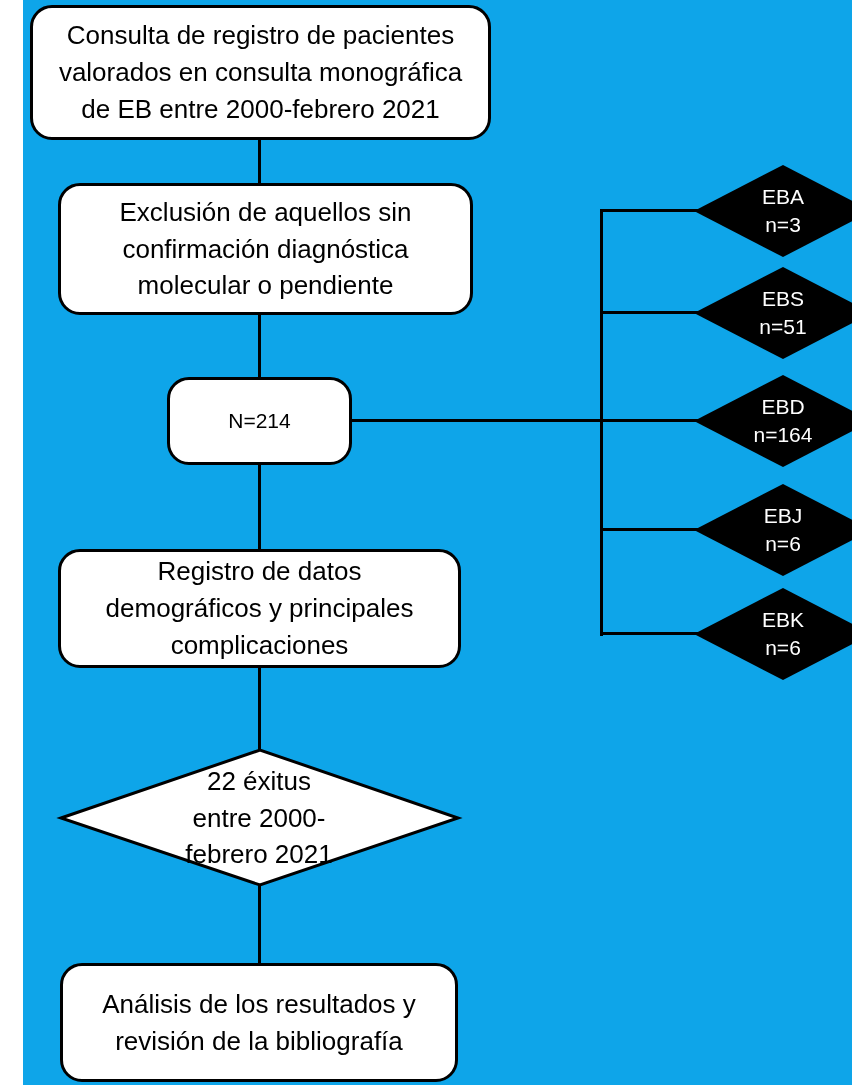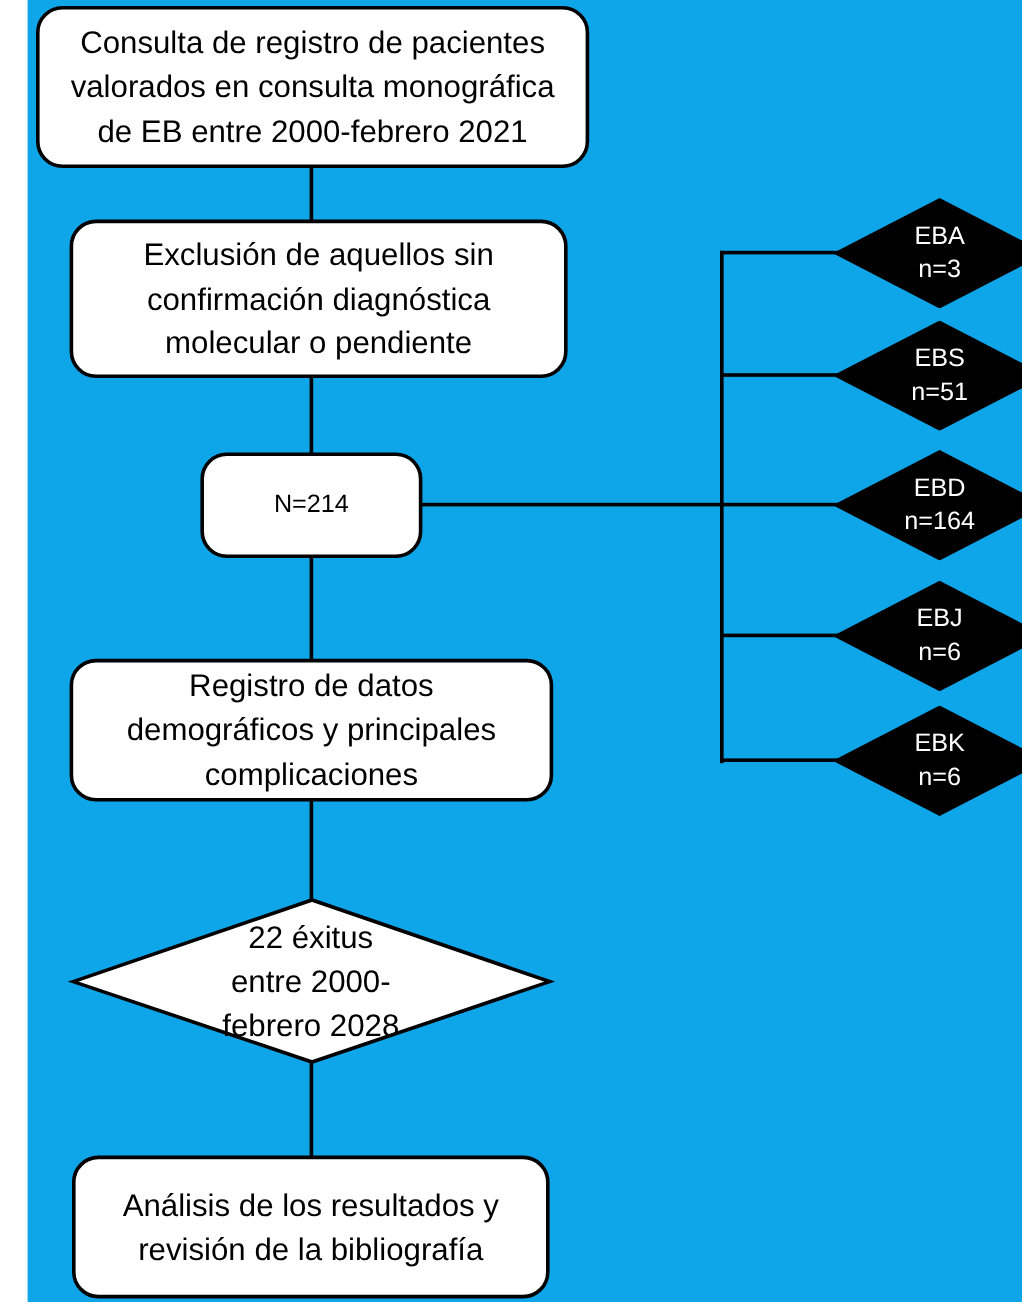--- a/index.html
+++ b/index.html
@@ -115,21 +115,21 @@
     <span class="txt">Registro de datos
 demográficos y principales
 complicaciones</span>
   </div>
 
   <svg class="big-diamond-svg" width="412" height="148" viewBox="0 0 412 148">
     <polygon points="8,74 207,6 405,74 207,141" fill="#ffffff" stroke="#000000" stroke-width="3" stroke-linejoin="miter"></polygon>
   </svg>
   <div class="big-diamond-label">22 éxitus
 entre 2000-
-febrero 2028</div>
+febrero 2021</div>
 
   <div class="bdiamond" style="left:671px; top:165px;">
     <span>EBA</span>
     <span>n=3</span>
   </div>
   <div class="bdiamond" style="left:671px; top:267px;">
     <span>EBS</span>
     <span>n=51</span>
   </div>
   <div class="bdiamond" style="left:671px; top:375px;">

